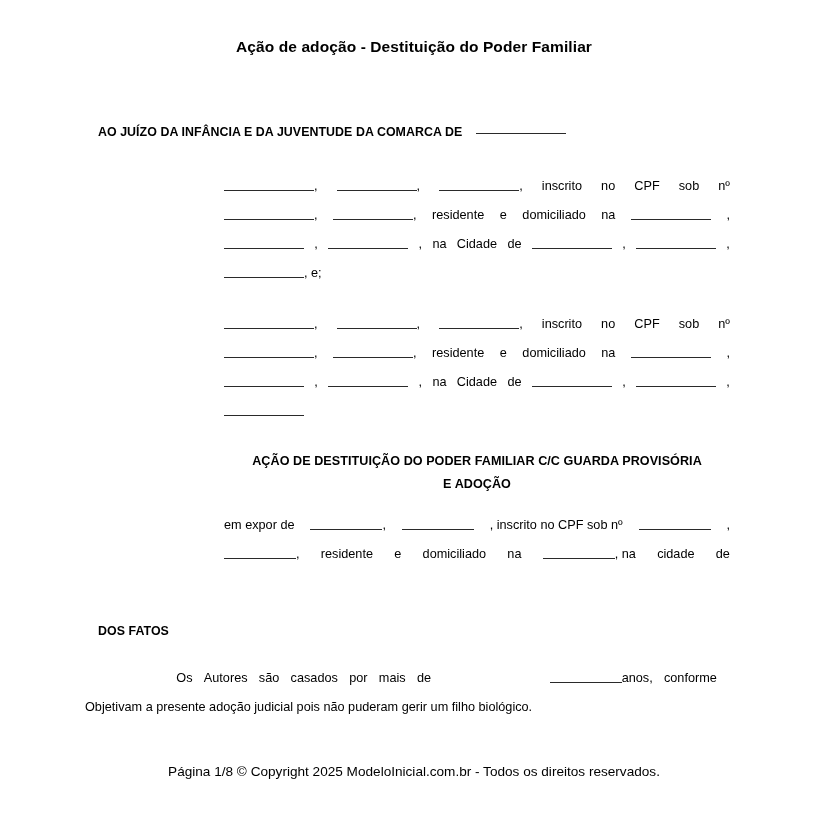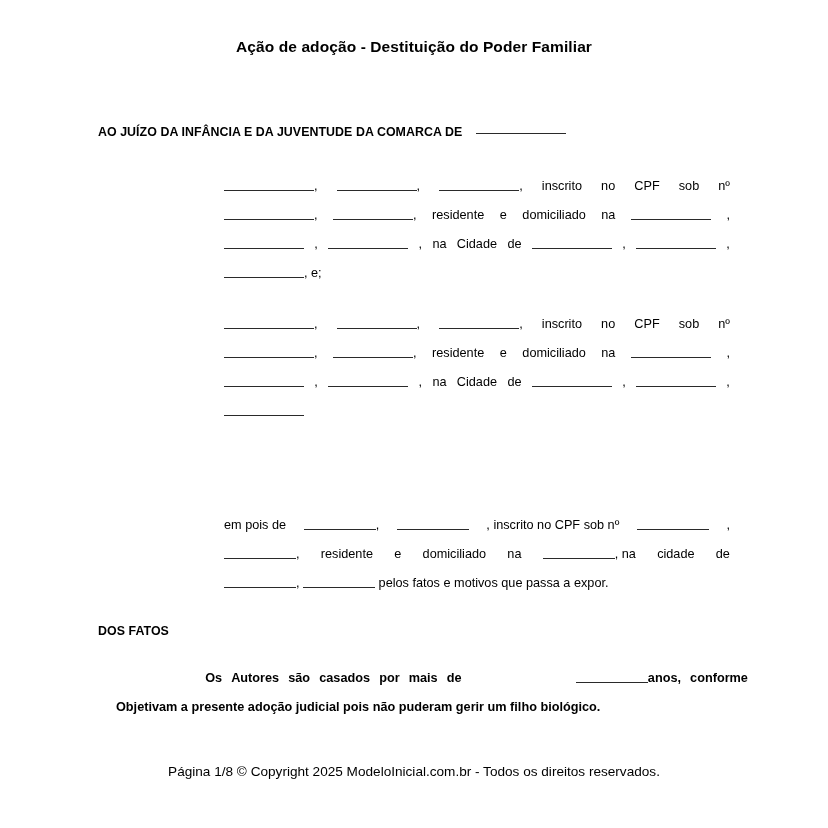--- a/index.html
+++ b/index.html
@@ -53,23 +53,22 @@
   .block {
     position: absolute;
     left: 224px;
     width: 506px;
     font-size: 12.7px;
     line-height: 29px;
     text-align: justify;
     text-justify: inter-word;
   }
   .block.full {
-    left: 116px;
+    left: 85px;
     width: 632px;
-    font-weight: bold;
   }
   .block .line {
     display: block;
     white-space: nowrap;
   }
   .block .jline {
     display: flex;
     justify-content: space-between;
     align-items: baseline;
     width: 100%;
@@ -196,44 +195,43 @@
       <span><span class="blank w-lg"></span></span>
       <span>,</span>
       <span><span class="blank w-lg"></span></span>
       <span>,</span>
     </span>
     <span class="line">
       <span class="blank w-lg"></span>
     </span>
   </div>
 
+  <div class="heading-center" style="top:450px;">
+    <div>AÇÃO DE DESTITUIÇÃO DO PODER FAMILIAR C/C GUARDA PROVISÓRIA</div>
+    <div>E ADOÇÃO</div>
+  </div>
 
   <div class="block" style="top:511px;">
     <span class="line jline">
-      <span>em pois de</span>
+      <span>em expor de</span>
       <span><span class="blank w-md"></span>,</span>
       <span><span class="blank w-md"></span></span>
       <span>, inscrito no CPF sob nº</span>
       <span><span class="blank w-md"></span></span>
       <span>,</span>
     </span>
     <span class="line jline">
       <span><span class="blank w-md"></span>,</span>
       <span>residente</span>
       <span>e</span>
       <span>domiciliado</span>
       <span>na</span>
       <span><span class="blank w-md"></span><span>, na</span></span>
       <span>cidade</span>
       <span>de</span>
-    </span>
-    <span class="line">
-      <span class="blank w-md"></span><span>,</span>
-      <span class="blank w-md"></span>
-      <span>pelos fatos e motivos que passa a expor.</span>
     </span>
   </div>
 
   <div class="heading-left" style="top:624px;">DOS FATOS</div>
 
   <div class="block full" style="top:664px;">
     <span class="line jline">
       <span style="width:80px;display:inline-block;"></span>
       <span>Os</span>
       <span>Autores</span>

